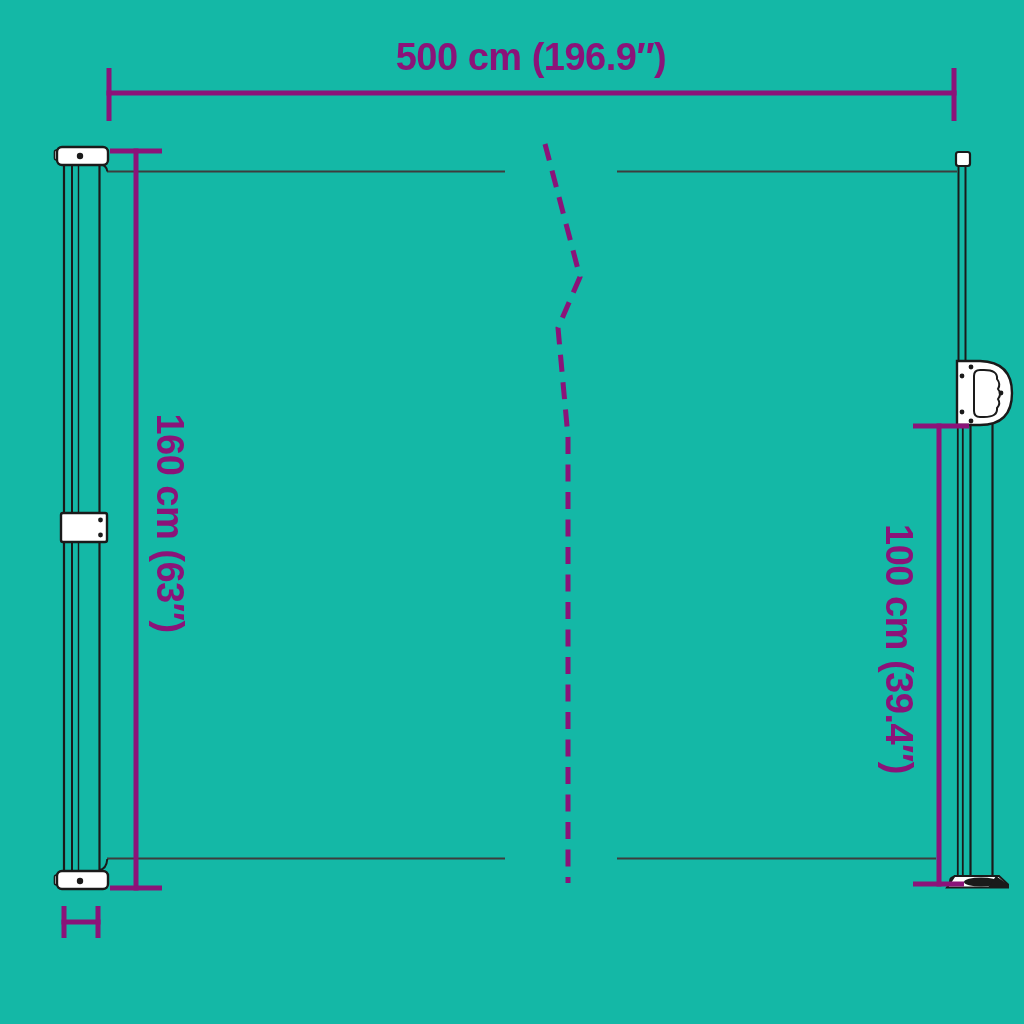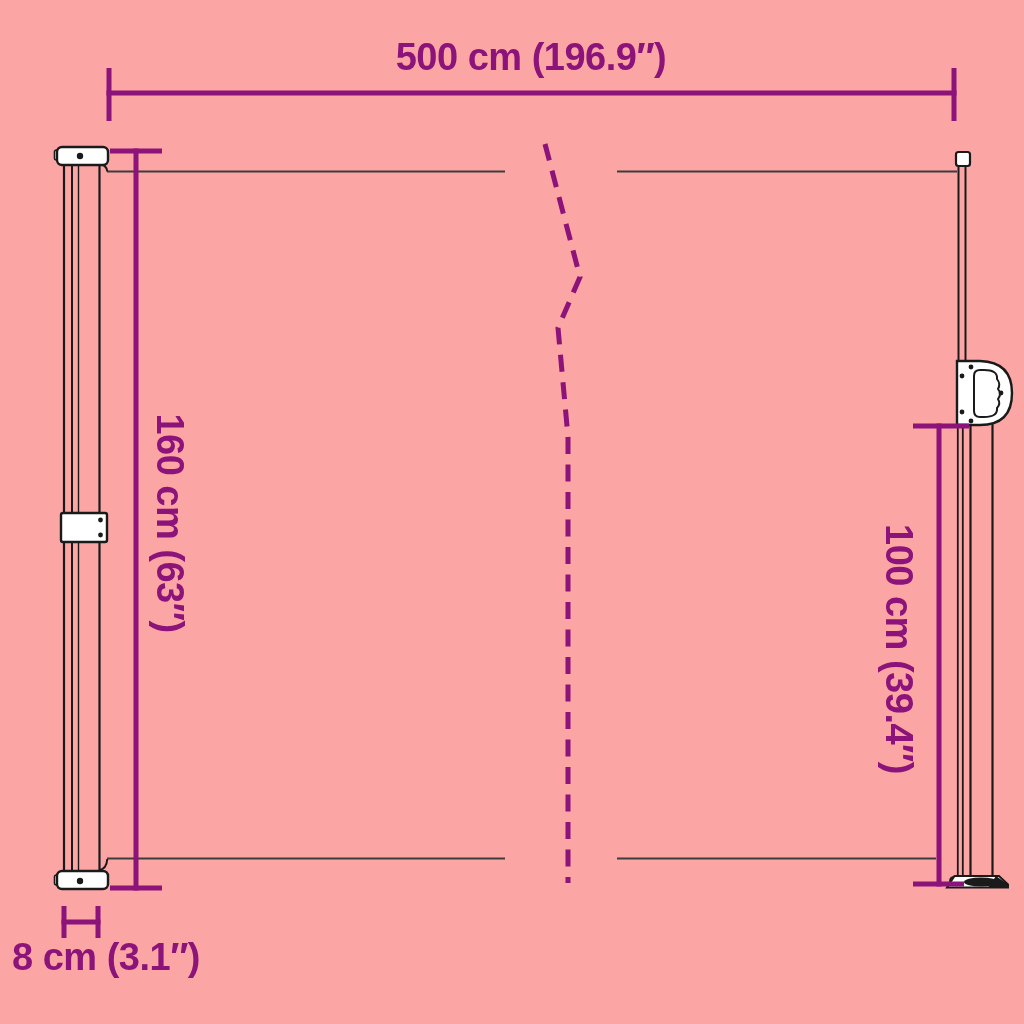--- a/index.html
+++ b/index.html
@@ -1,20 +1,20 @@
 <!DOCTYPE html>
 <html><head>
 <meta charset="utf-8">
 <style>
   html, body { margin: 0; padding: 0; background: #ffffff; }
   .stage {
     position: relative;
     width: 1024px;
     height: 1024px;
-    background: #fca5a5;
+    background: #14b8a6;
     overflow: hidden;
     font-family: "Liberation Sans", sans-serif;
   }
   .diagram-svg { position: absolute; left: 0; top: 0; }
   .dim-label {
     position: absolute;
     font-family: "Liberation Sans", sans-serif;
     font-weight: 700;
     font-size: 38px;
     line-height: 40px;
@@ -107,14 +107,13 @@
       </g>
     </g>
   </svg>
 
   <div class="dim-label centered label-width">500 cm (196.9″)</div>
 
   <div class="dim-label centered vertical label-left-h">160 cm (63″)</div>
 
   <div class="dim-label centered vertical label-right-h">100 cm (39.4″)</div>
 
-  <div class="dim-label label-depth">8 cm (3.1″)</div>
 </div>
 
 </body></html>

